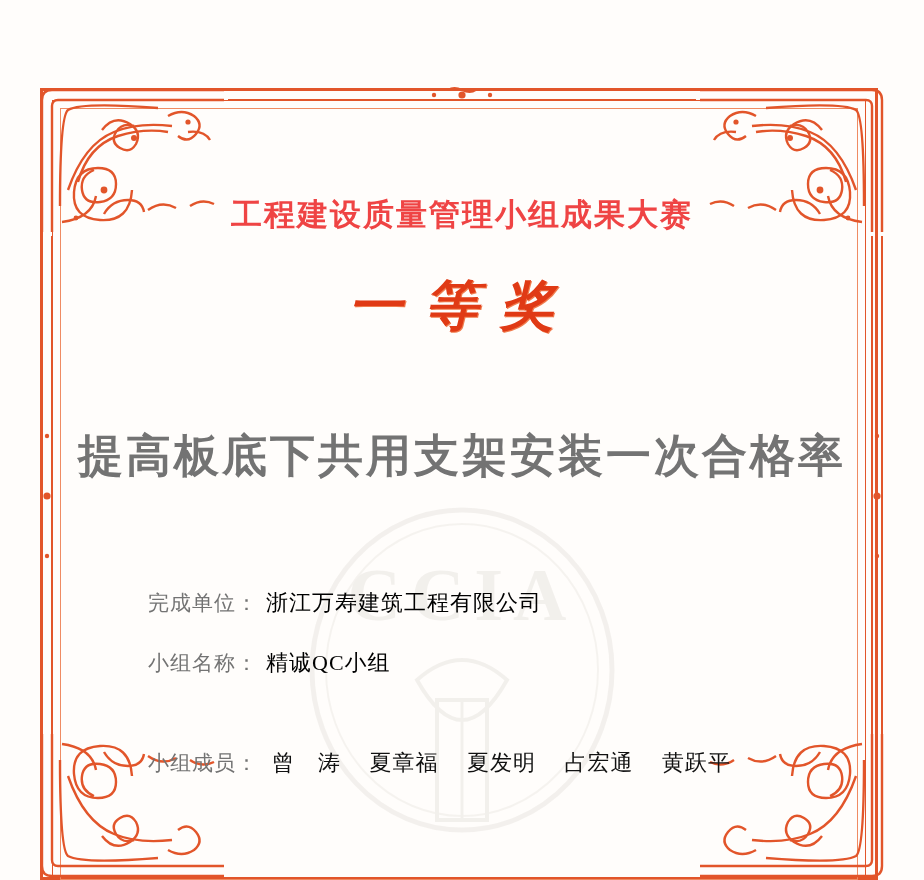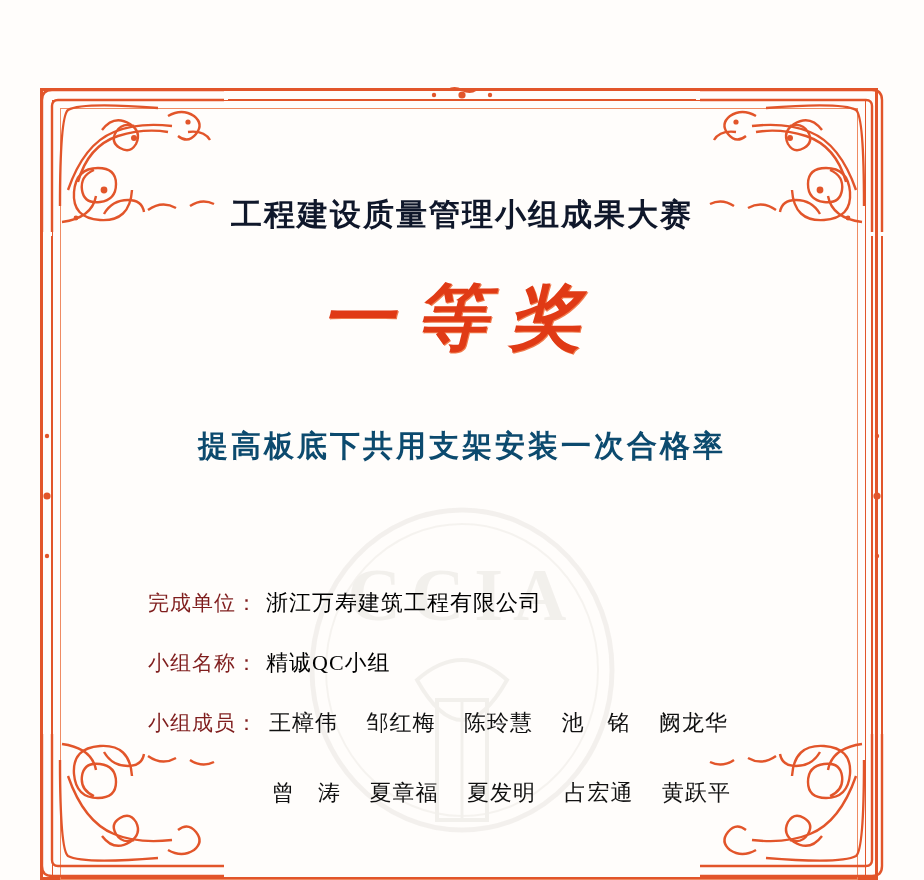--- a/index.html
+++ b/index.html
@@ -114,51 +114,51 @@
   .contest-title {
     position: absolute;
     top: 86px;
     left: 0;
     width: 784px;
     text-align: center;
     font-family: "Liberation Sans", sans-serif;
     font-weight: bold;
     font-size: 31px;
     letter-spacing: 2px;
-    color: #0f172a;
+    color: #ef4444;
     white-space: nowrap;
   }
 
   .award-level {
     position: absolute;
     top: 162px;
     left: 0;
     width: 784px;
     text-align: center;
     font-family: "Liberation Serif", serif;
     font-weight: bold;
     font-style: italic;
-    font-size: 72px;
+    font-size: 54px;
     letter-spacing: 22px;
     color: #e03a15;
     text-shadow: 1px 1px 0 #f07c4e;
     white-space: nowrap;
   }
 
   .project-title {
     position: absolute;
     top: 318px;
     left: 0;
     width: 784px;
     text-align: center;
     font-family: "Liberation Serif", serif;
     font-weight: bold;
-    font-size: 30px;
+    font-size: 45px;
     letter-spacing: 3px;
-    color: #0c4a6e;
+    color: #737373;
     white-space: nowrap;
   }
 
   .fields {
     position: absolute;
     top: 480px;
     left: 78px;
     width: 660px;
     font-size: 22px;
     color: #111111;
@@ -166,21 +166,21 @@
   .field-row {
     display: flex;
     align-items: baseline;
     margin-bottom: 30px;
     white-space: nowrap;
   }
   .field-label {
     font-family: Liberation Mono, monospace;
     font-size: 21px;
     letter-spacing: 1px;
-    color: #7f1d1d;
+    color: #737373;
     flex: 0 0 auto;
   }
   .field-value {
     font-family: "Liberation Serif", serif;
     font-size: 22px;
     letter-spacing: 1px;
     color: #000000;
     margin-left: 8px;
   }
   .members-block {
@@ -357,27 +357,20 @@
       </div>
 
       <div class="field-row">
         <span class="field-label">小组名称：</span>
         <span class="field-value">精诚QC小组</span>
       </div>
 
       <div class="members-block">
         <span class="field-label">小组成员：</span>
         <span class="members-names">
-          <div class="members-line">
-            <span class="nm">王樟伟</span>
-            <span class="nm">邹红梅</span>
-            <span class="nm">陈玲慧</span>
-            <span class="nm">池　铭</span>
-            <span class="nm">阙龙华</span>
-          </div>
           <div class="members-line indent-line">
             <span class="nm">曾　涛</span>
             <span class="nm">夏章福</span>
             <span class="nm">夏发明</span>
             <span class="nm">占宏通</span>
             <span class="nm">黄跃平</span>
           </div>
         </span>
       </div>
 

